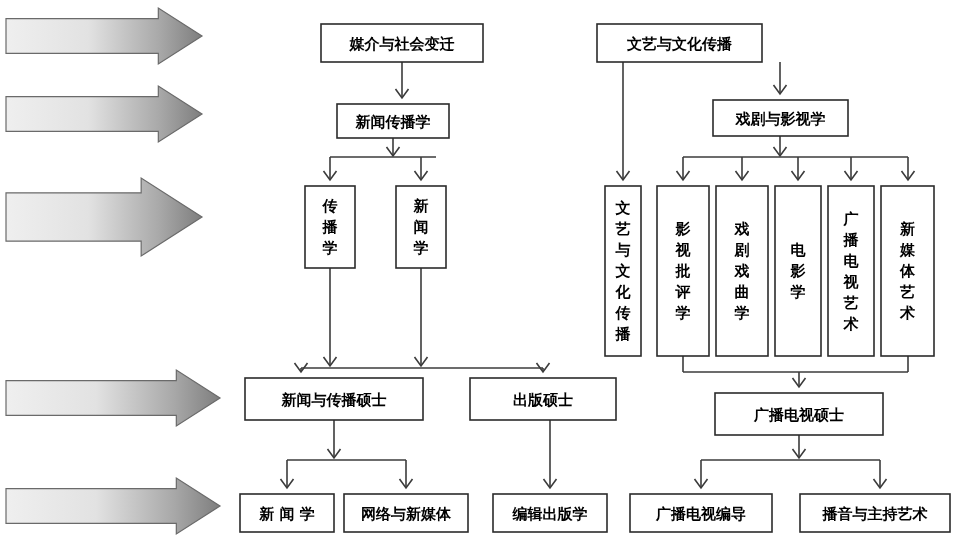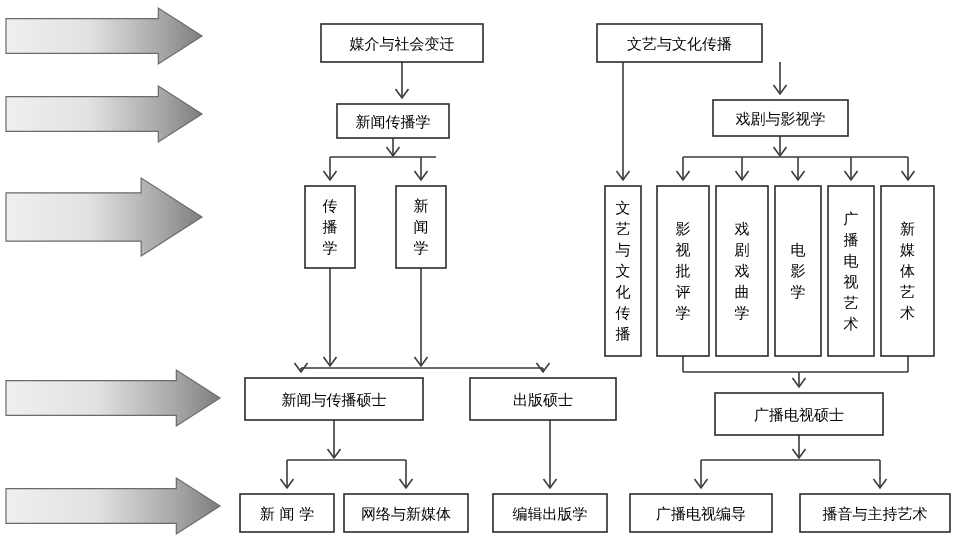--- a/index.html
+++ b/index.html
@@ -10,20 +10,21 @@
   body {
     width: 958px;
     height: 546px;
     overflow: hidden;
     font-family: "DejaVu Sans", "Liberation Sans", sans-serif;
   }
   #diagram-root {
     position: relative;
     width: 794px;
     height: 546px;
+    font-weight: bold;
   }
   svg#diagram {
     display: block;
     width: 958px;
     height: 546px;
   }
   .node-box {
     fill: #ffffff;
     stroke: #2b2b2b;
     stroke-width: 1.6;

